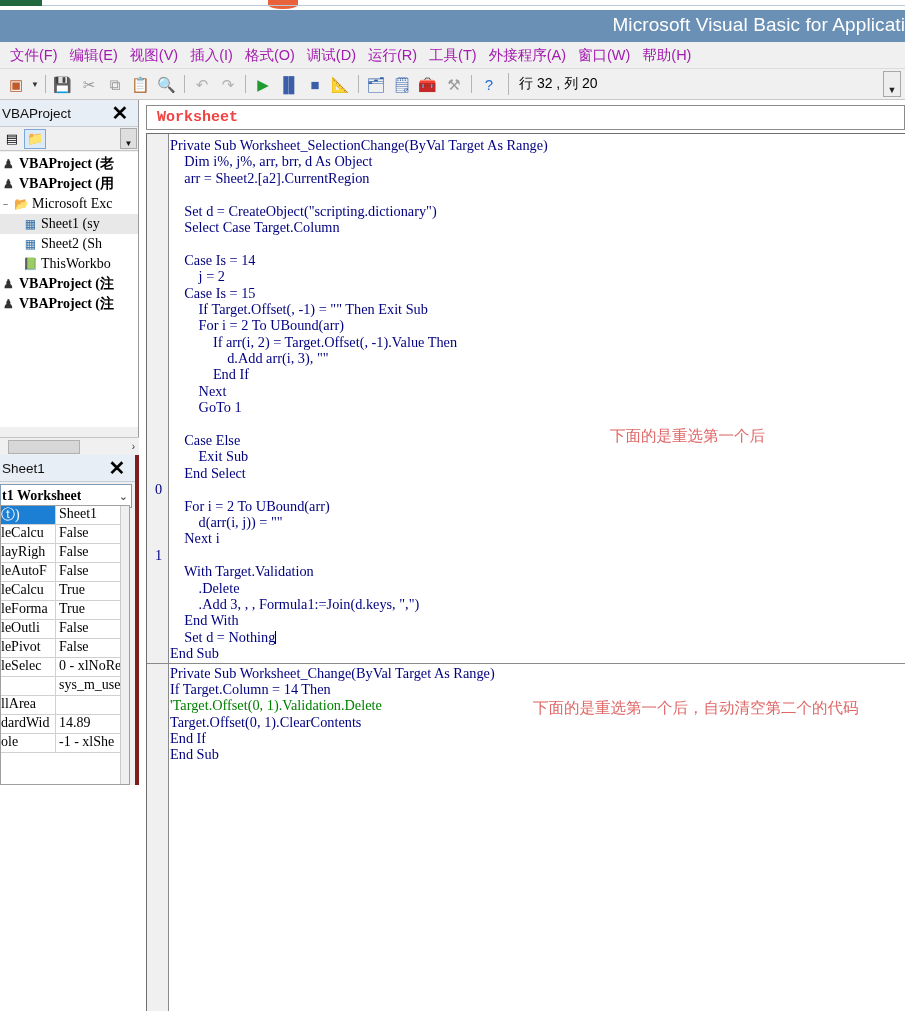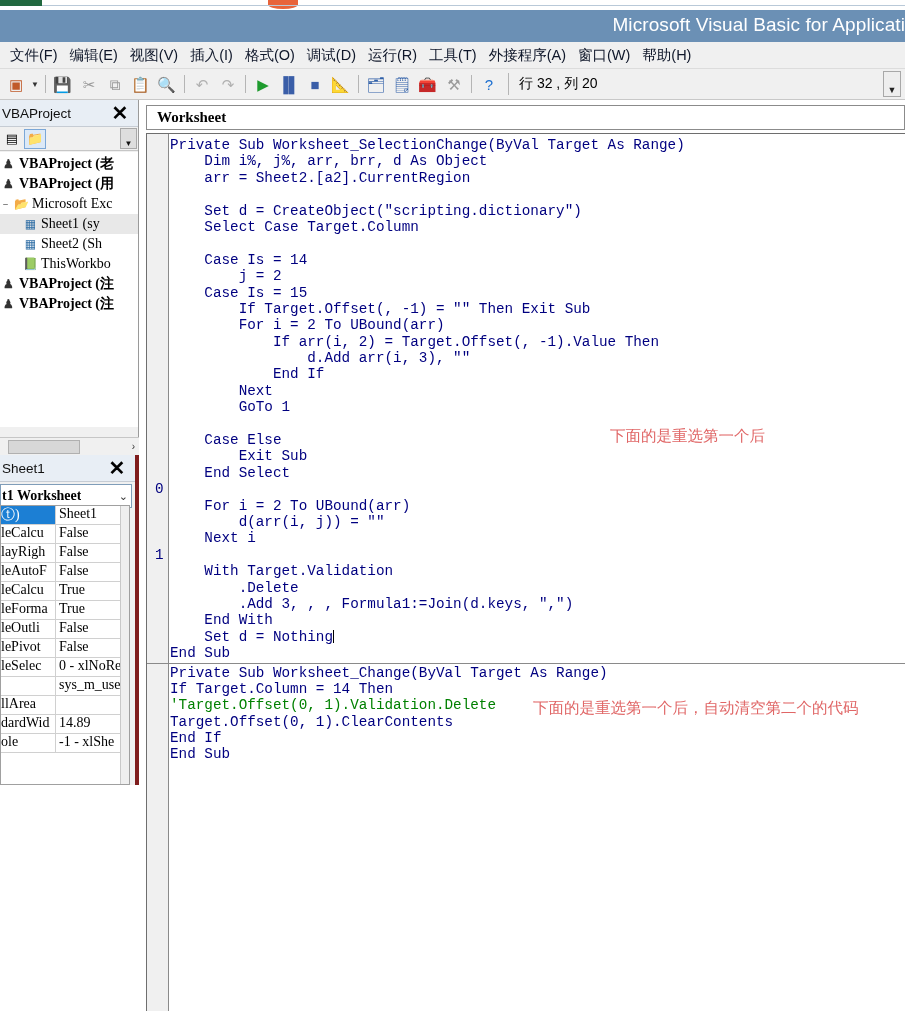--- a/index.html
+++ b/index.html
@@ -41,21 +41,21 @@
 
   
   #menubar {
     position:absolute; left:0; top:42px; width:905px; height:27px;
     background:#f0f0f0;
     border-bottom:1px solid #dcdcdc;
     display:flex; align-items:center;
     padding-left:4px;
   }
   #menubar .menu-item {
-    font-size:14.5px; color:#0f172a; padding:3px 6px; white-space:nowrap;
+    font-size:14.5px; color:#a21caf; padding:3px 6px; white-space:nowrap;
     cursor:default;
   }
 
   
   #toolbar {
     position:absolute; left:0; top:69px; width:905px; height:31px;
     background:#f0f0f0; border-bottom:1px solid #c8c8c8;
     display:flex; align-items:center; padding-left:3px;
   }
   .tb-btn {
@@ -178,38 +178,38 @@
   #code-window {
     position:absolute; left:140px; top:100px; width:765px; height:911px;
     background:#ffffff;
   }
   #code-caption {
     position:absolute; left:6px; top:5px; right:0px; height:25px;
     background:#ffffff; border:1px solid #8b8b8b;
     display:flex; align-items:center;
   }
   #code-caption .ct {
-    font-family:Liberation Serif, serif; font-size:15px; font-weight:bold;
-    padding-left:10px; color:#000000;
+    font-family:Liberation Mono, monospace; font-size:15px; font-weight:bold;
+    padding-left:10px; color:#ef4444;
   }
   #code-body {
     position:absolute; left:6px; top:33px; right:0px; bottom:0;
     background:#ffffff; border-left:1px solid #6e6e6e; border-top:1px solid #6e6e6e;
   }
   #indent-gutter {
     position:absolute; left:0; top:0; width:22px; bottom:0;
     background:#f0f0f0; border-right:1px solid #8a8a8a;
   }
   #code-text {
     position:absolute; left:23px; top:3px; right:0; bottom:0;
     font-family:"Liberation Mono", monospace;
     font-size:14.3px; line-height:16.4px;
     white-space:pre; color:#000080;
   }
-  #code-text .line { height:16.4px; }
+  #code-text .line { height:16.4px;font-family:Liberation Serif, serif; }
   #code-text .cmt { color:#008000;margin-top:8px; }
   #code-text .lbl { position:relative; left:-15px; }
   .caret-bar {
     display:inline-block; width:1px; height:13px; background:#000;
     vertical-align:-2px;
   }
   .annot {
     position:absolute; color:#e06666;
     font-family:"DejaVu Sans", sans-serif; font-size:15.5px; line-height:22px;
   }

